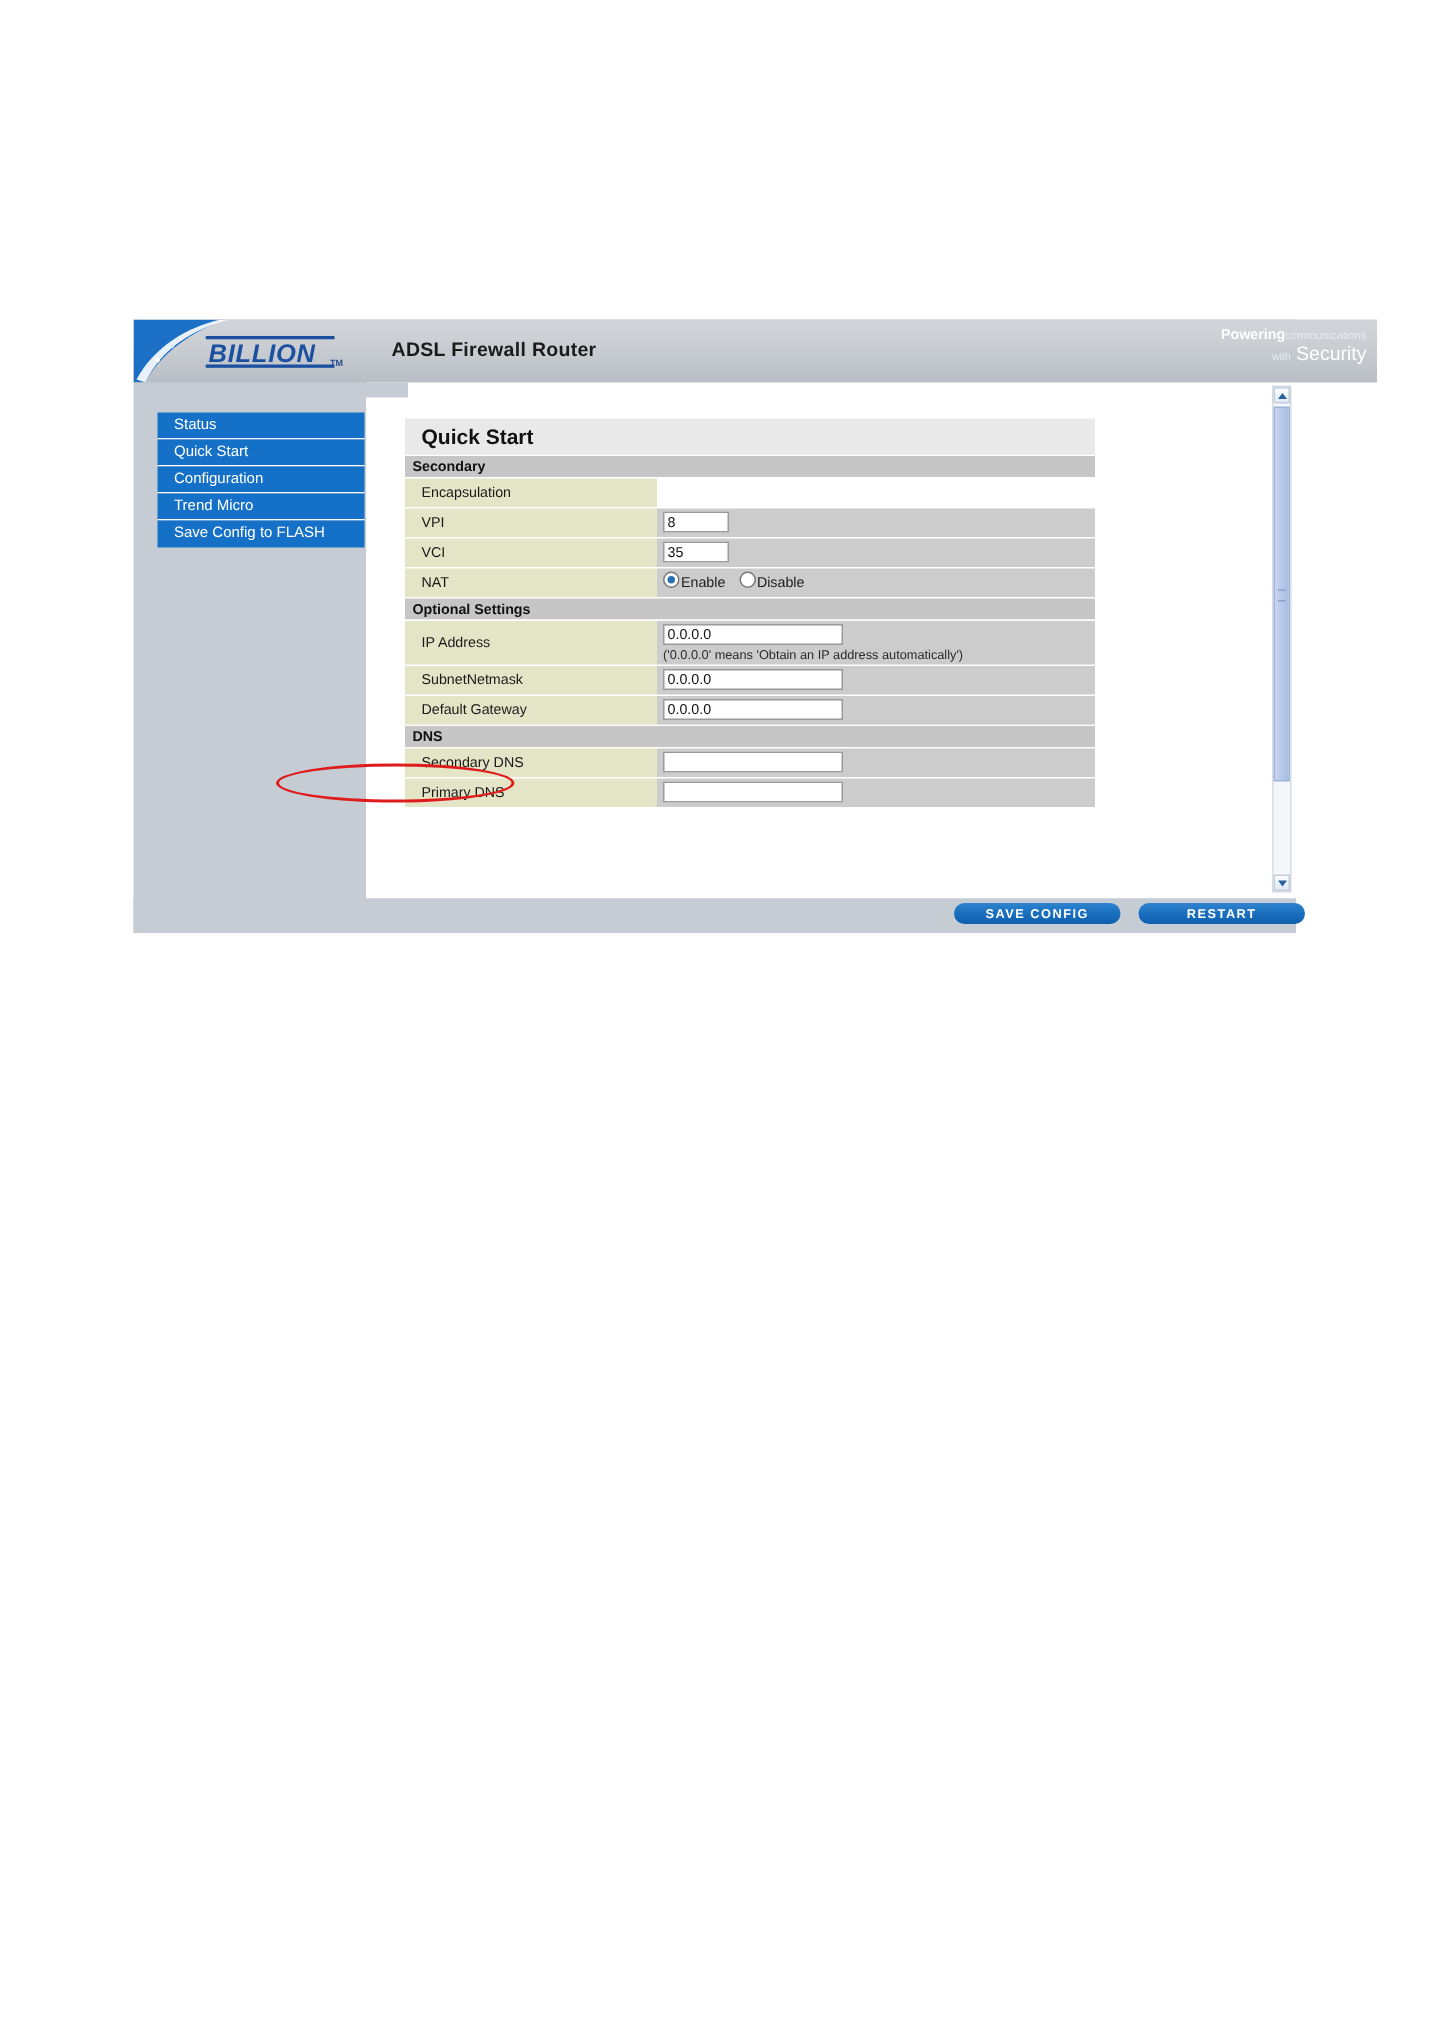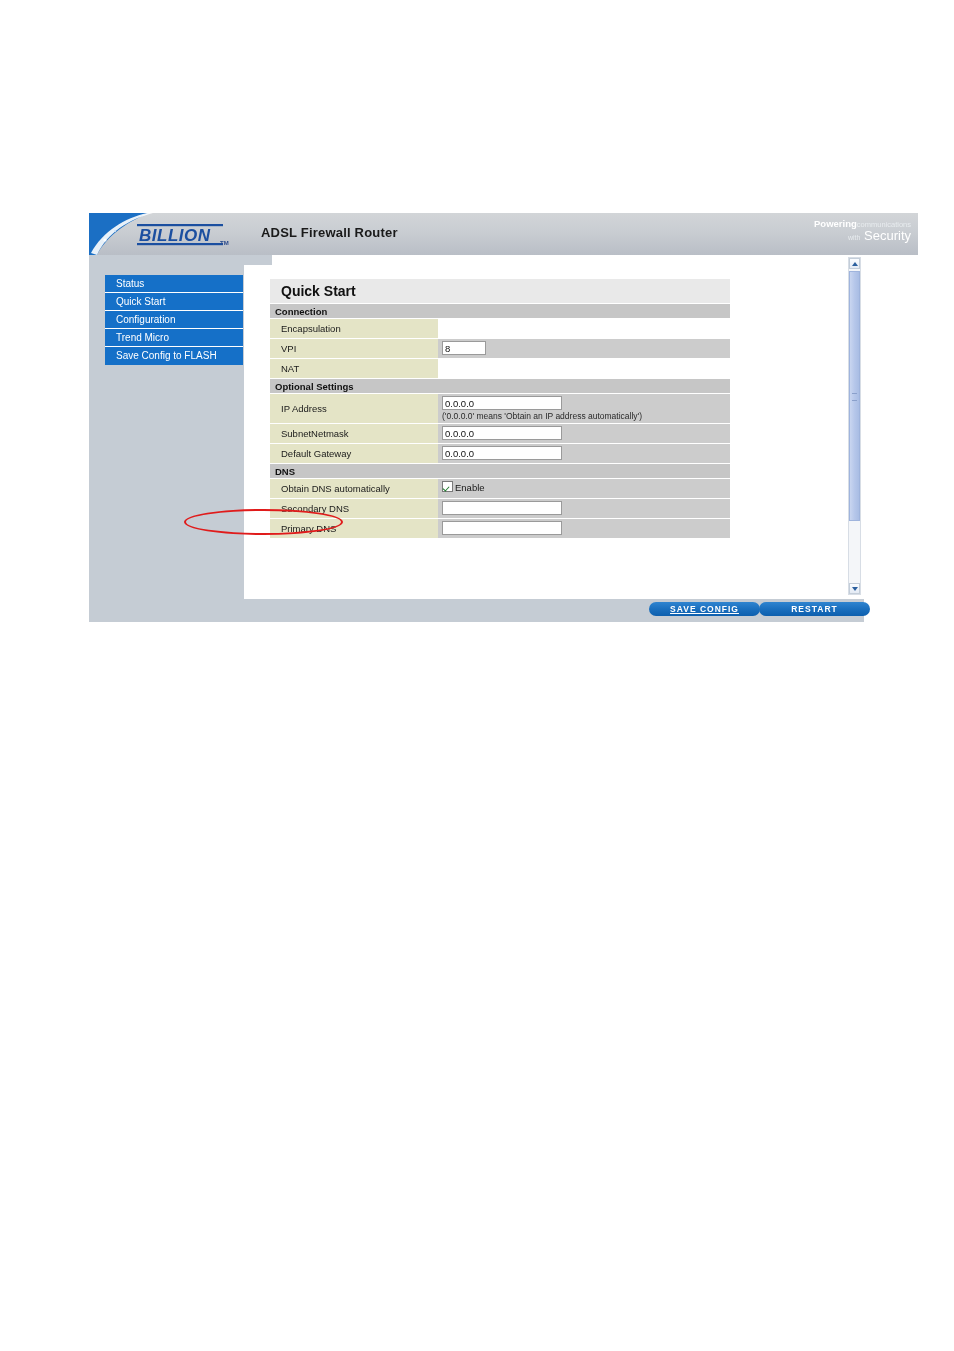--- a/index.html
+++ b/index.html
@@ -362,21 +362,21 @@
     text-align: center;
     border-radius: 7px;
     background: linear-gradient(to bottom,#2f84d0 0%, #1a6fbe 50%, #0d5fae 100%);
     color: #ffffff;
     font-size: 8.5px;
     font-weight: bold;
     letter-spacing: 1px;
     cursor: pointer;
     box-sizing: border-box;
   }
-  #btn-save { left: 560px; text-decoration: underline; }
+  #btn-save { left: 547px; }
   #btn-restart { left: 670px; }
 
   
   .annot-ellipse {
     position: absolute;
     left: 95px;
     top: 296px;
     width: 155px;
     height: 22px;
     border: 2px solid #e01b1b;
@@ -433,36 +433,47 @@
       <div class="nav-item">Quick Start</div>
       <div class="nav-item">Configuration</div>
       <div class="nav-item">Trend Micro</div>
       <div class="nav-item">Save Config to FLASH</div>
     </div>
 
     <div class="content">
 
       <div class="page-title">Quick Start</div>
 
-      <div class="section-head">Connection</div>
+      <div class="section-head">Secondary</div>
 
       <div class="frow">
         <div class="fl">Encapsulation</div>
       </div>
 
       <div class="frow">
         <div class="fl">VPI</div>
         <div class="fv">
           <span class="tbox w-small">8</span>
         </div>
       </div>
 
+      <div class="frow">
+        <div class="fl">VCI</div>
+        <div class="fv">
+          <span class="tbox w-small">35</span>
+        </div>
+      </div>
 
       <div class="frow">
         <div class="fl">NAT</div>
+        <div class="fv">
+          <span class="radio-grp">
+            <span class="rad on"></span><span class="rad-lbl">Enable</span><span class="rad"></span><span class="rad-lbl">Disable</span>
+          </span>
+        </div>
       </div>
 
       <div class="section-head">Optional Settings</div>
 
       <div class="frow tall">
         <div class="fl">IP Address</div>
         <div class="fv">
           <span class="tbox w-wide">0.0.0.0</span>
           <div class="hint">('0.0.0.0' means 'Obtain an IP address automatically')</div>
         </div>
@@ -477,26 +488,20 @@
 
       <div class="frow">
         <div class="fl">Default Gateway</div>
         <div class="fv">
           <span class="tbox w-wide">0.0.0.0</span>
         </div>
       </div>
 
       <div class="section-head">DNS</div>
 
-      <div class="frow">
-        <div class="fl">Obtain DNS automatically</div>
-        <div class="fv">
-          <span class="chk on"></span><span class="rad-lbl">Enable</span>
-        </div>
-      </div>
 
       <div class="frow">
         <div class="fl">Secondary DNS</div>
         <div class="fv">
           <span class="tbox w-wide"></span>
         </div>
       </div>
 
       <div class="frow">
         <div class="fl">Primary DNS</div>

